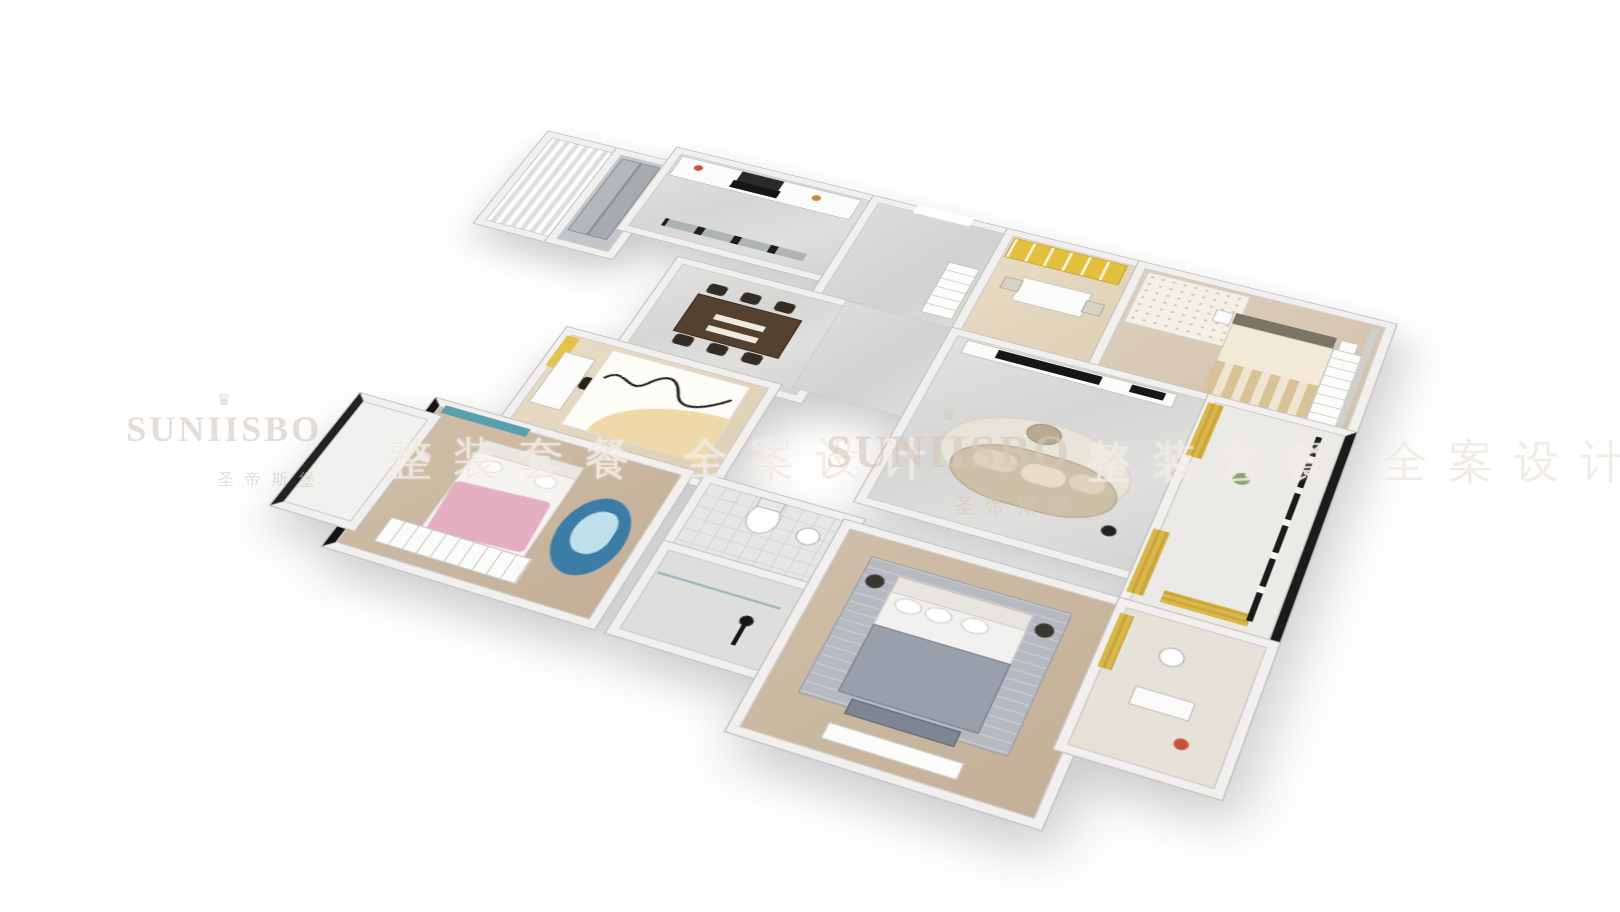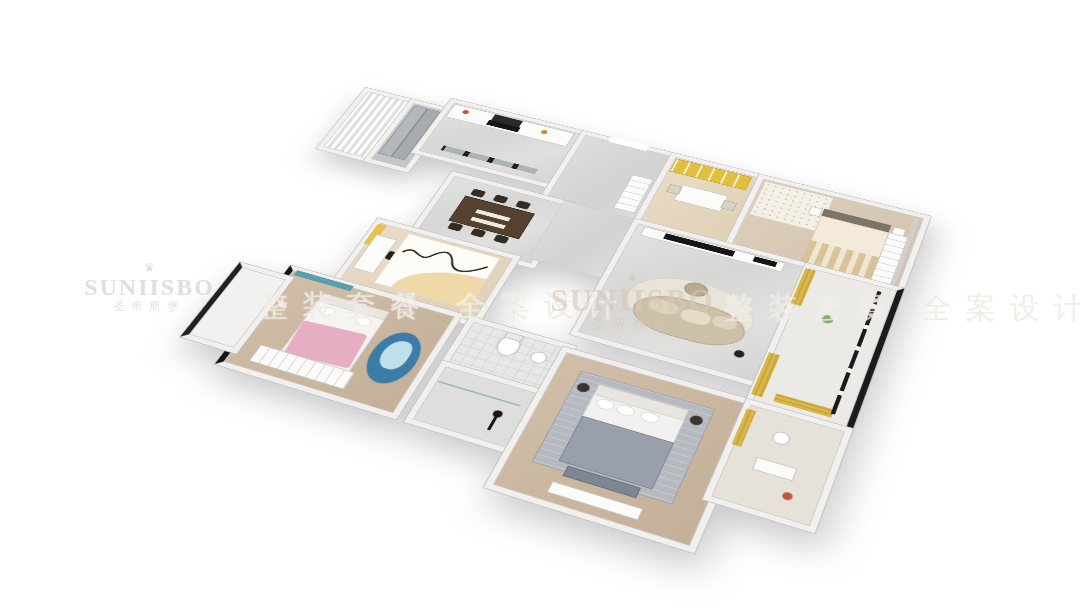--- a/index.html
+++ b/index.html
@@ -39,21 +39,21 @@
   .wfurn{background:#fbfbf9;border:1px solid #c9c8c4;}
   .shelf-lines{background-image:repeating-linear-gradient(0deg,transparent 0 9px,#d4d3cf 9px 10px);}
   .shelf-linesV{background-image:repeating-linear-gradient(90deg,transparent 0 9px,#d4d3cf 9px 10px);}
   .blk{background:#161616;}
   .chair{background:#332c25;border-radius:3px;}
   .round{border-radius:50%;}
 
   
   .wm{position:absolute;color:rgba(208,193,182,.55);text-align:center;user-select:none;}
   .wm .logo{font-weight:bold;letter-spacing:2px;line-height:1;}
-  .wm .sub{letter-spacing:7px;margin-top:0;}
+  .wm .sub{letter-spacing:7px;margin-top:13px;text-align:right;}
   .wm .crown{display:block;font-size:11px;line-height:1;margin-bottom:2px;color:rgba(208,193,182,.6);}
   .wm-slogan{position:absolute;font-size:30px;letter-spacing:14px;color:rgba(238,233,226,.85);
     text-shadow:0 0 2px rgba(255,255,255,.6);white-space:nowrap;font-family:"Liberation Serif",serif;}
 </style>
 </head>
 <body>
 
 <div class="stage">
 
   <div class="plan3d">

